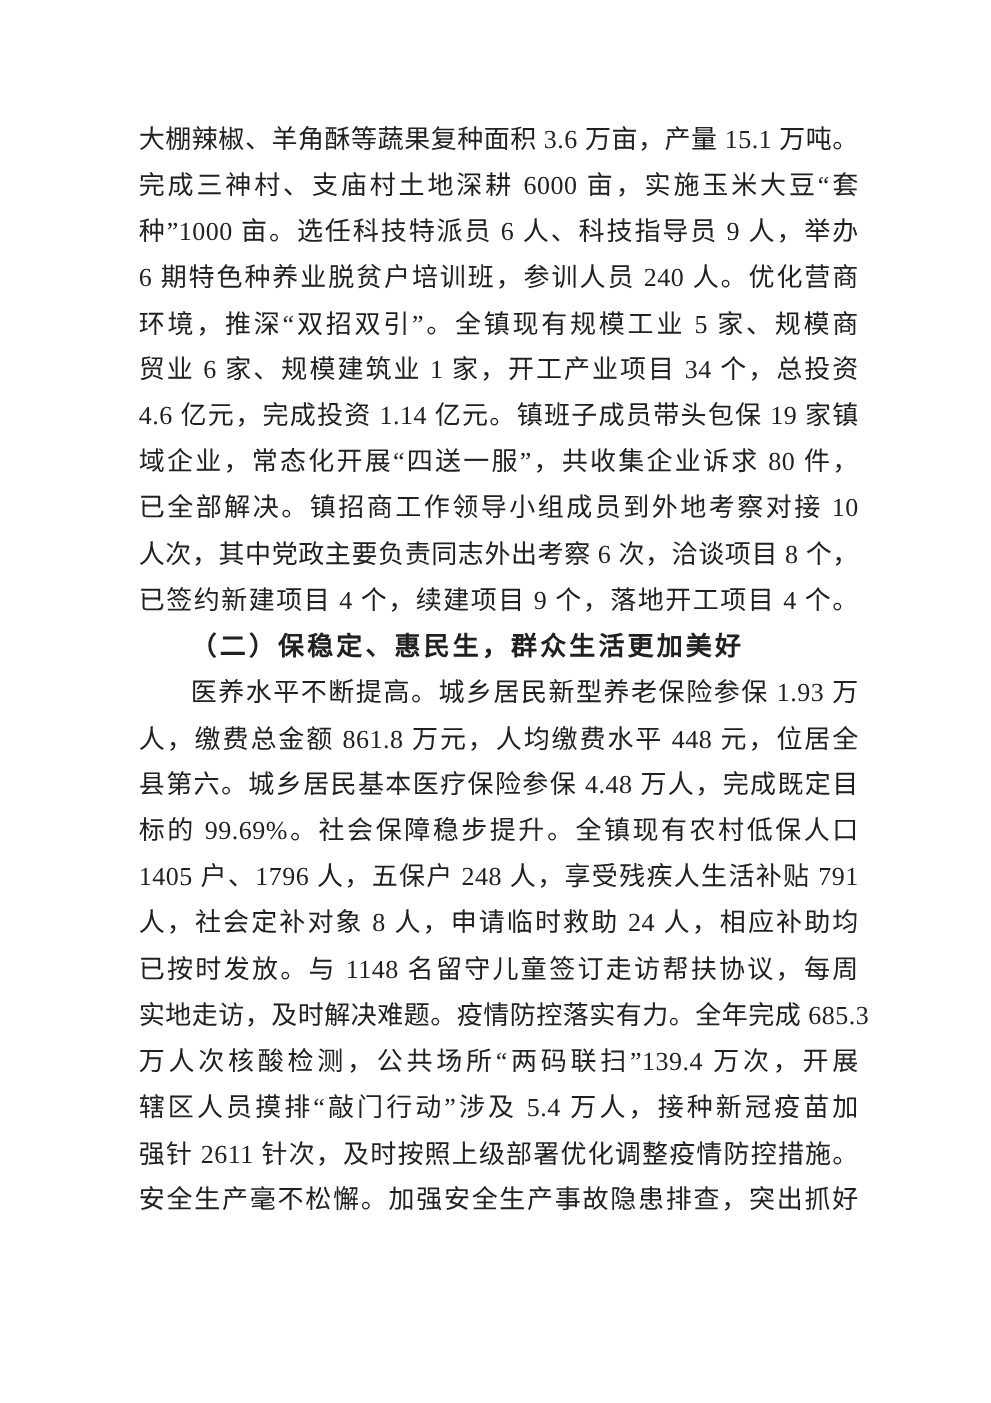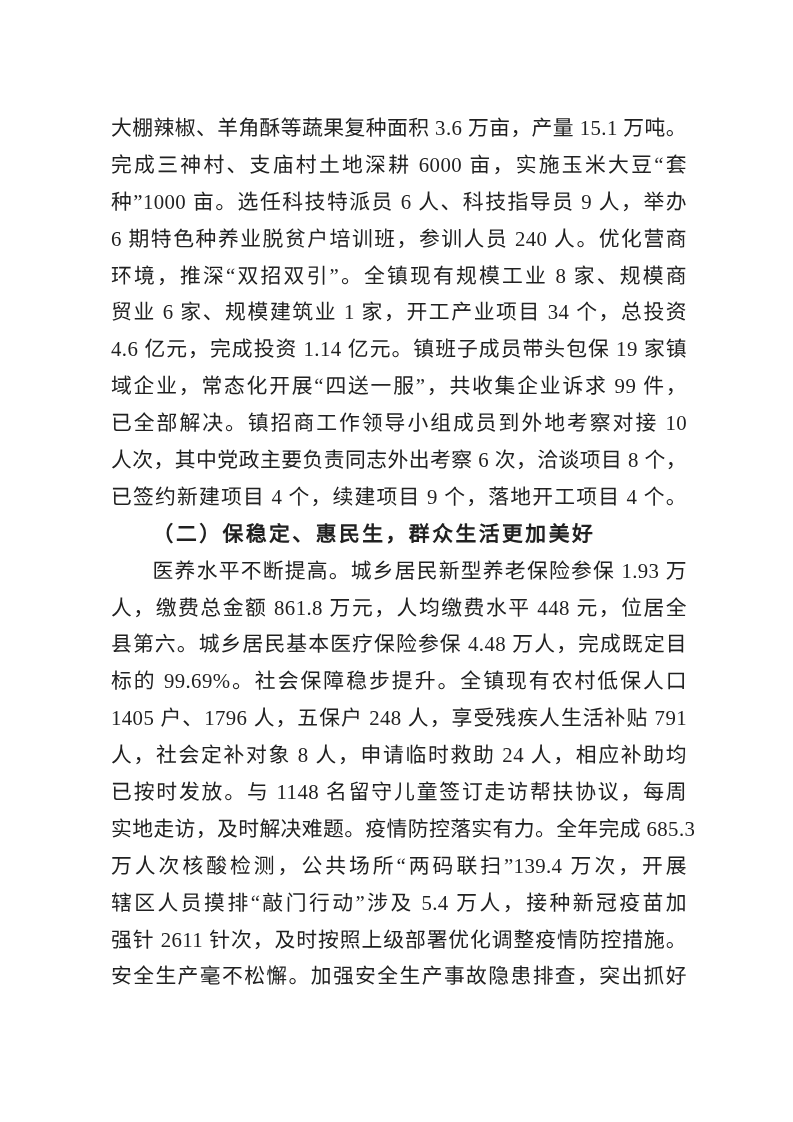--- a/index.html
+++ b/index.html
@@ -12,21 +12,21 @@
     width: 793px;
     height: 1122px;
     background: #ffffff;
     overflow: hidden;
     font-family: "Liberation Serif", "DejaVu Serif", serif;
     color: #212121;
   }
   .text-block {
     position: absolute;
     left: 111px;
-    top: 110px;
+    top: 94px;
     width: 576px;
     font-family: Liberation Serif, serif;
   }
   .line {
     font-size: 20.8px;
     line-height: 36.9px;
     height: 36.9px;
     text-align: justify;
     text-align-last: justify;
     letter-spacing: 0.4px;
@@ -47,24 +47,24 @@
 </style>
 </head>
 <body>
 
 <div class="page">
   <div class="text-block">
     <div class="line">大棚辣椒、羊角酥等蔬果复种面积 3.6 万亩，产量 15.1 万吨。</div>
     <div class="line">完成三神村、支庙村土地深耕 6000 亩，实施玉米大豆“套</div>
     <div class="line">种”1000 亩。选任科技特派员 6 人、科技指导员 9 人，举办</div>
     <div class="line">6 期特色种养业脱贫户培训班，参训人员 240 人。优化营商</div>
-    <div class="line">环境，推深“双招双引”。全镇现有规模工业 8 家、规模商</div>
+    <div class="line">环境，推深“双招双引”。全镇现有规模工业 5 家、规模商</div>
     <div class="line">贸业 6 家、规模建筑业 1 家，开工产业项目 34 个，总投资</div>
     <div class="line">4.6 亿元，完成投资 1.14 亿元。镇班子成员带头包保 19 家镇</div>
-    <div class="line">域企业，常态化开展“四送一服”，共收集企业诉求 99 件，</div>
+    <div class="line">域企业，常态化开展“四送一服”，共收集企业诉求 80 件，</div>
     <div class="line">已全部解决。镇招商工作领导小组成员到外地考察对接 10</div>
     <div class="line">人次，其中党政主要负责同志外出考察 6 次，洽谈项目 8 个，</div>
     <div class="line">已签约新建项目 4 个，续建项目 9 个，落地开工项目 4 个。</div>
     <div class="line heading">（二）保稳定、惠民生，群众生活更加美好</div>
     <div class="line indent">医养水平不断提高。城乡居民新型养老保险参保 1.93 万</div>
     <div class="line">人，缴费总金额 861.8 万元，人均缴费水平 448 元，位居全</div>
     <div class="line">县第六。城乡居民基本医疗保险参保 4.48 万人，完成既定目</div>
     <div class="line">标的 99.69%。社会保障稳步提升。全镇现有农村低保人口</div>
     <div class="line">1405 户、1796 人，五保户 248 人，享受残疾人生活补贴 791</div>
     <div class="line">人，社会定补对象 8 人，申请临时救助 24 人，相应补助均</div>

